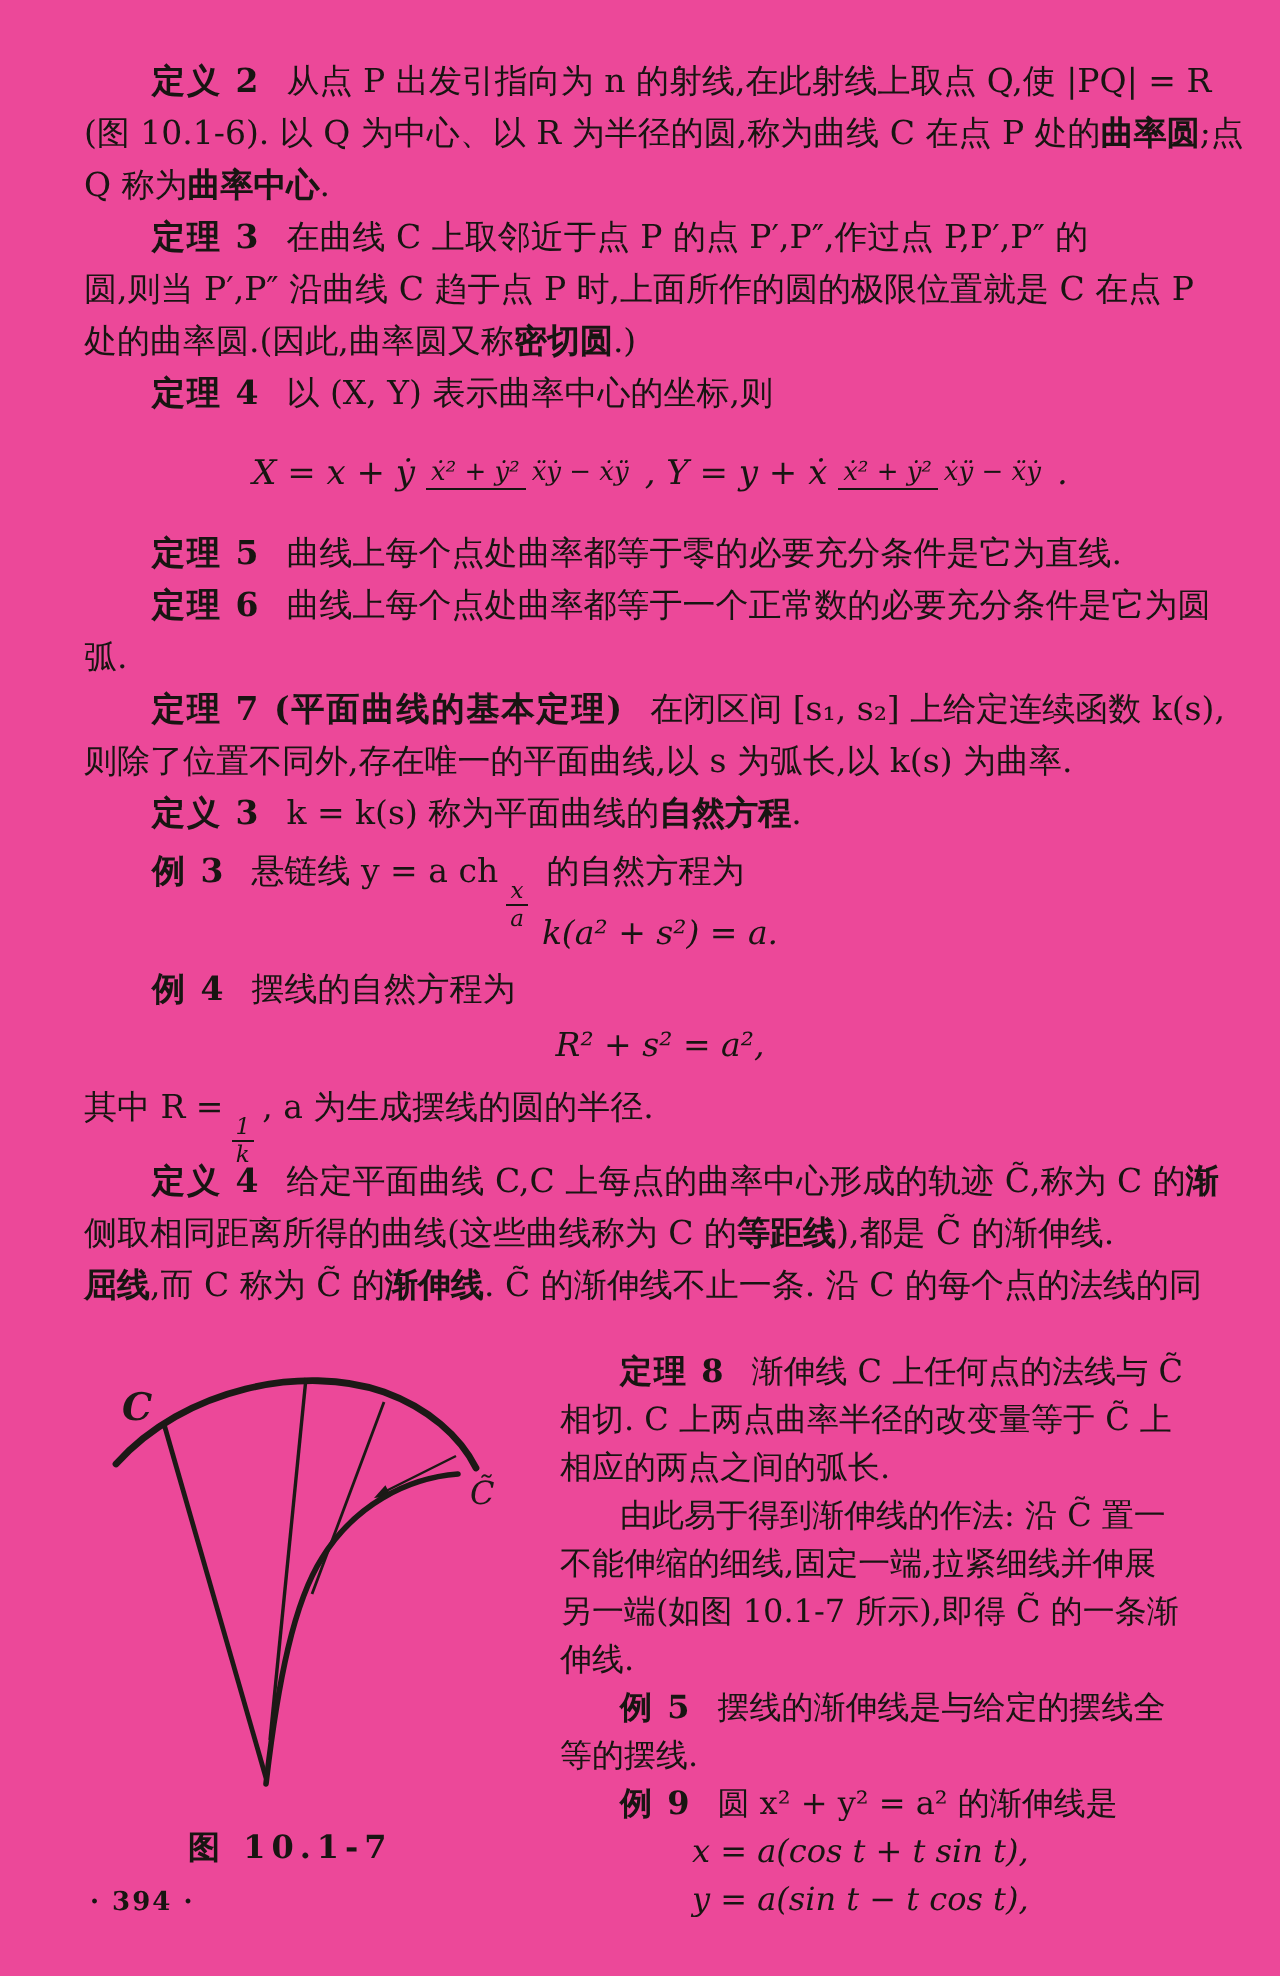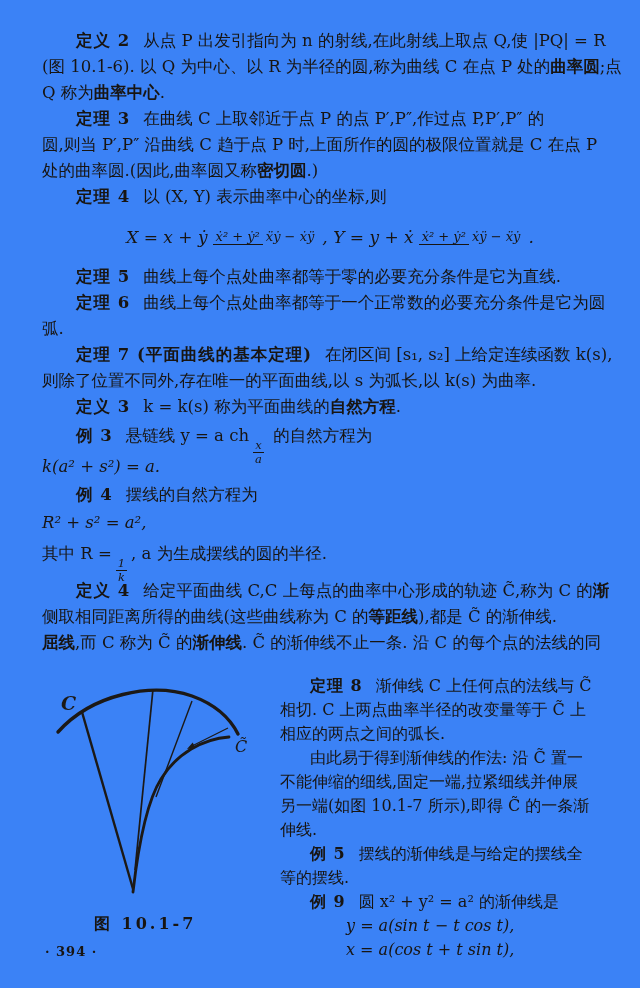--- a/index.html
+++ b/index.html
@@ -1,34 +1,34 @@
 <!DOCTYPE html>
 <html><head>
 <meta charset="utf-8">
 <style>
   html,body{margin:0;padding:0;background:#d8d5cd;}
   .page{
     position:relative;width:640px;height:988px;margin:0 auto;
-    background:#3b82f6;color:#181512;overflow:hidden;
+    background:#ec4899;color:#181512;overflow:hidden;
     font-family:"DejaVu Serif","Liberation Serif",serif;
   }
   .main{position:absolute;left:42px;top:28px;width:576px;font-size:16.5px;}
   .ln{height:26px;line-height:26px;white-space:nowrap;}
   .ind{padding-left:34px;}
   .hd{font-weight:bold;margin-right:13px;letter-spacing:1px;}
   .b{font-weight:bold;}
   .m{}
   .fml{display:flex;justify-content:center;align-items:center;height:54px;font-style:italic;font-size:17px;}
   .frac{display:inline-flex;text-align:center;font-size:13px;line-height:1.2;margin:0 5px;}
   .frac .num{border-bottom:1.3px solid #181512;padding:0 3px;}
   .frac .den{padding:0 3px;}
   .ifr{display:inline-flex;flex-direction:column;text-align:center;font-size:11.5px;line-height:1.15;vertical-align:-8px;margin:0 4px;font-style:italic;}
   .ifr .num{border-bottom:1.1px solid #181512;padding:0 2px;}
   .ifr .den{padding:0 2px;}
-  .cfml{height:30px;line-height:30px;font-style:italic;font-size:16.5px;}
+  .cfml{text-align:center;height:30px;line-height:30px;font-style:italic;font-size:16.5px;}
   .tall{height:32px;line-height:32px;}
   .sp8{height:8px;}
   .bottom{position:absolute;left:42px;top:658px;width:576px;}
   .rcol{position:absolute;left:238px;top:16px;width:338px;font-size:16px;}
   .rln{height:24px;line-height:24px;white-space:nowrap;}
   .rind{padding-left:30px;}
   .req{padding-left:66px;font-style:italic;}
   .fig{position:absolute;left:0;top:24px;width:240px;}
   .figcap{margin-top:0;padding-left:52px;font-size:16px;font-weight:bold;letter-spacing:3px;}
   .pagenum{position:absolute;left:45px;top:944px;font-weight:bold;font-size:13px;letter-spacing:1px;}
@@ -181,20 +181,20 @@
       <div class="rln rind">
         <span class="hd">例 5</span><span>摆线的渐伸线是与给定的摆线全</span>
       </div>
       <div class="rln">
         <span>等的摆线.</span>
       </div>
 
       <div class="rln rind">
         <span class="hd">例 9</span><span>圆</span> <span class="m">x² + y² = a²</span> <span>的渐伸线是</span>
       </div>
+      <div class="rln req">x = a(cos t + t sin t),</div>
       <div class="rln req">y = a(sin t − t cos t),</div>
-      <div class="rln req">x = a(cos t + t sin t),</div>
     </div>
   </div>
 
   <div class="pagenum">· 394 ·</div>
 
 </div>
 
 </body></html>

